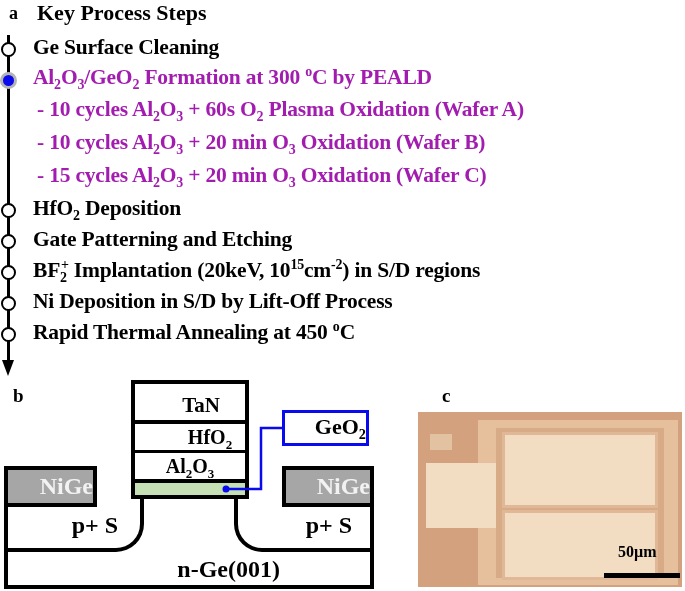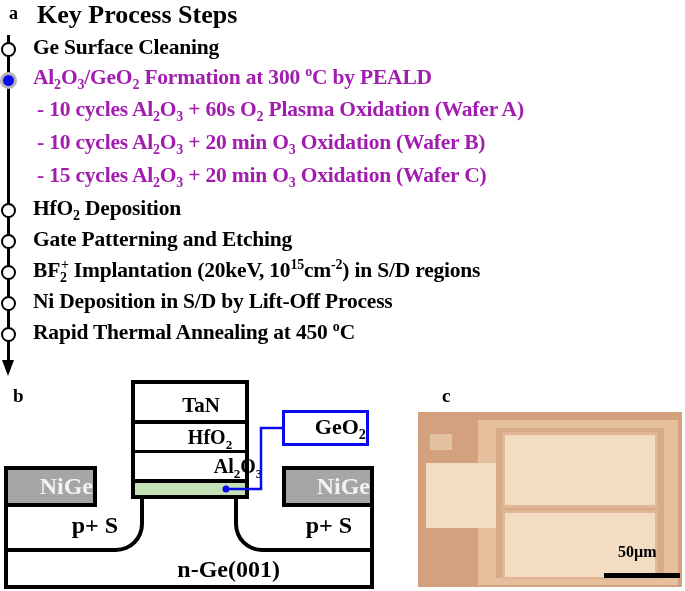--- a/index.html
+++ b/index.html
@@ -1,20 +1,20 @@
 <!DOCTYPE html>
 <html><head>
 <meta charset="utf-8">
 <style>
   html, body { margin:0; padding:0; background:#ffffff; }
   body { width:685px; height:591px; position:relative; overflow:hidden;
          font-family:"Liberation Serif","DejaVu Serif",serif; font-weight:bold; color:#000; }
   .abs { position:absolute; }
   .panel-label { font-size:19px; }
-  .title { font-size:26px; white-space:nowrap; }
+  .title { font-size:22px; white-space:nowrap; }
   .step { position:absolute; left:33px; font-size:21.5px; white-space:nowrap; letter-spacing:-0.2px; }
   .step.blue { color:#a21caf; }
   .step.sub { left:37px; }
   sub, sup { font-size:65%; line-height:0; }
   sub { vertical-align:-0.35em; }
   sup { vertical-align:0.55em; }
   .timeline-line { left:7px; top:35px; width:3px; height:330px; background:#000; }
   .node { width:11px; height:11px; border:2.5px solid #000; border-radius:50%; background:#fff; left:1px; }
   .node.active { background:#0a0aee; border:3px solid #b5b5b5; width:11px; height:11px; left:0px; }
   .arrow-head { left:2px; top:360px; width:0; height:0;
@@ -106,21 +106,21 @@
   <div class="diag-text" style="color:#f2f2f2; line-height:33px;">NiGe</div>
 </div>
 
 <div class="abs box" style="left:131px; top:380px; width:118px; height:119px;"></div>
 <div class="abs layer-text" style="left:135px; top:393px; width:132px; font-size:21px;">TaN</div>
 <div class="abs" style="left:131px; top:420px; width:118px; height:4px; background:#000;"></div>
 <div class="abs layer-text" style="left:135px; top:426px; width:110px;margin-left:20px;">
   <span>HfO</span><sub>2</sub>
 </div>
 <div class="abs" style="left:131px; top:450px; width:118px; height:3px; background:#000;"></div>
-<div class="abs layer-text" style="left:135px; top:455px; width:110px;padding-left:48px;">
+<div class="abs layer-text" style="left:135px; top:455px; width:110px;">
   <span>Al</span><sub>2</sub><span>O</span><sub>3</sub>
 </div>
 <div class="abs" style="left:131px; top:479px; width:118px; height:4px; background:#000;"></div>
 <div class="abs" style="left:135px; top:483px; width:110px; height:12px; background:#c5e0b4;"></div>
 
 <svg class="abs" style="left:0; top:0;" width="685" height="591">
   <polyline points="227,489 261,489 261,428 282,428" fill="none" stroke="#0a0aee" stroke-width="2.5"></polyline>
   <circle cx="226" cy="489" r="3.5" fill="#0a0aee"></circle>
 </svg>
 <div class="abs" style="left:282px; top:410px; width:87px; height:36px; border:3px solid #0a0aee; box-sizing:border-box; background:#fff;">

